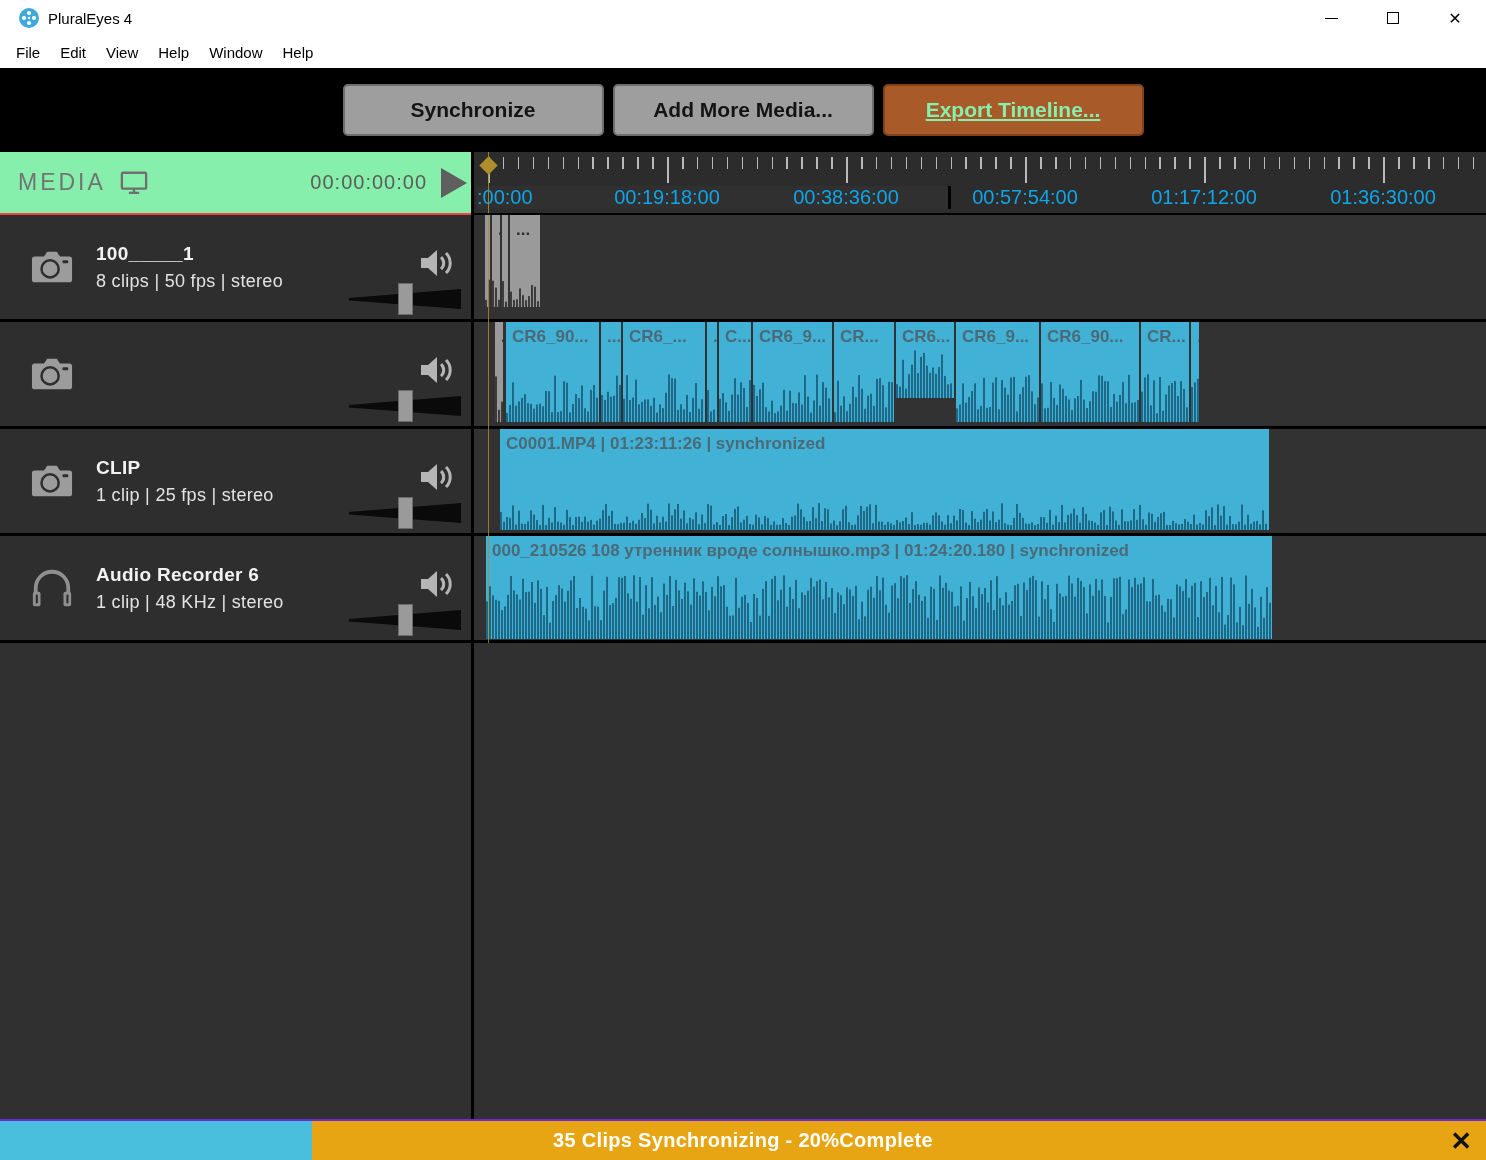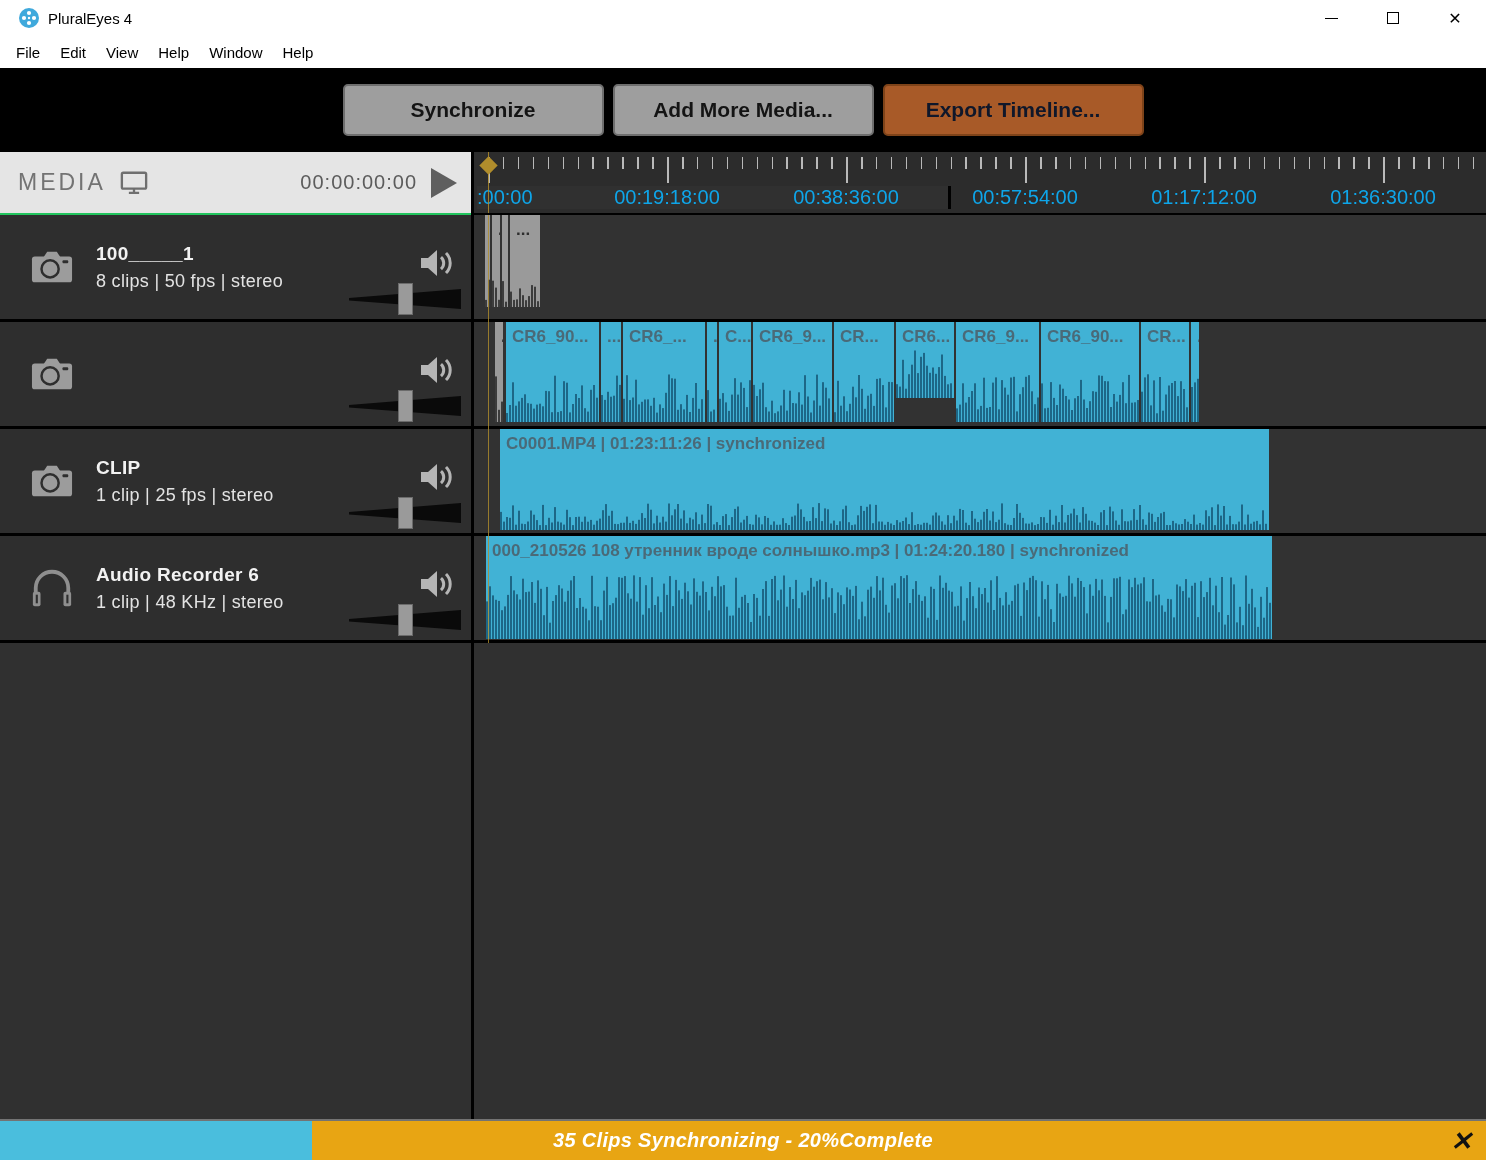--- a/index.html
+++ b/index.html
@@ -18,30 +18,30 @@
   .wc-close { font-size:16px; color:#000; }
 
   
   .menubar { height:32px; background:#ffffff; display:flex; align-items:center; padding-left:6px; flex:0 0 auto; }
   .menu-item { font-size:15px; color:#000; padding:4px 10px; cursor:default; }
 
   
   .toolbar { height:84px; background:#000; display:flex; align-items:center; justify-content:center; gap:9px; flex:0 0 auto; }
   .tbtn { width:261px; height:52px; border-radius:5px; border:2px solid #6e6e6e; background:#9e9e9e;
     font-family:"Liberation Sans", sans-serif; font-size:21px; font-weight:bold; color:#141414; cursor:pointer; }
-  .tbtn.export { background:#a85a28; border-color:#7e4319; color:#0f172a; }
+  .tbtn.export { background:#a85a28; border-color:#7e4319; color:#86efac;text-decoration:underline; }
 
   
   .main { flex:1 1 auto; display:flex; min-height:0; }
   .left { width:474px; flex:0 0 474px; display:flex; flex-direction:column; border-right:3px solid #000; background:#303030; }
   .right { flex:1 1 auto; display:flex; flex-direction:column; background:#303030; min-width:0; }
 
   
-  .media-header { height:63px; flex:0 0 63px; background:#e5e5e5; border-bottom:2px solid #22c55e;
-    display:flex; align-items:center; padding:0 14px 0 18px; }
+  .media-header { height:63px; flex:0 0 63px; background:#86efac; border-bottom:2px solid #ef4444;
+    display:flex; align-items:center; padding:0 4px 0 18px; }
   .media-title { font-size:23px; letter-spacing:3px; color:#737373; }
   .monitor-wrap { margin-left:14px; display:inline-flex; }
   .timecode { margin-left:auto; font-size:20px; letter-spacing:1px; color:#5c5c5c; }
   .play-tri { margin-left:14px; width:0; height:0; border-left:26px solid #5f5f5f;
     border-top:15px solid transparent; border-bottom:15px solid transparent; }
 
   .ruler { height:63px; flex:0 0 63px; background:#2c2c2c; border-bottom:2px solid #000; position:relative; overflow:hidden; }
   .tick { position:absolute; top:5px; width:1.5px; background:#b9b9b9; }
   .rlabel { position:absolute; top:34px; font-size:20px; color:#0ea5e9; white-space:nowrap; transform:translateX(-50%); }
   .rlabel.left { transform:none; }
@@ -66,22 +66,22 @@
   .clip-label { position:absolute; top:5px; left:6px; font-size:17px; font-weight:bold; white-space:nowrap; }
   .clip svg { position:absolute; left:0; bottom:0; }
 
   .lanes-wrap { position:relative; }
   .ph-line { position:absolute; top:0; width:1.5px; opacity:.8; z-index:6; pointer-events:none; }
 
   .left-filler { flex:1 1 auto; background:#303030; }
   .right-filler { flex:1 1 auto; background:#303030; }
 
   
-  .statusbar { height:41px; flex:0 0 41px; border-top:2px solid #737373; position:relative; display:flex;
-    align-items:center; justify-content:center;font-style:italic; }
+  .statusbar { height:41px; flex:0 0 41px; border-top:2px solid #6d28d9; position:relative; display:flex;
+    align-items:center; justify-content:center; }
   .status-fill { position:absolute; left:0; top:0; bottom:0; right:0; }
   .status-progress { position:absolute; left:0; top:0; bottom:0; }
   .status-text { position:relative; z-index:2; font-size:20px; font-weight:bold; color:#fff; letter-spacing:.3px; }
   .status-close { position:absolute; right:14px; top:50%; transform:translateY(-50%); z-index:3;
     font-size:26px; font-weight:bold; color:#111; cursor:pointer; line-height:1; }
 </style>
 </head>
 <body>
 
 <div class="window">

